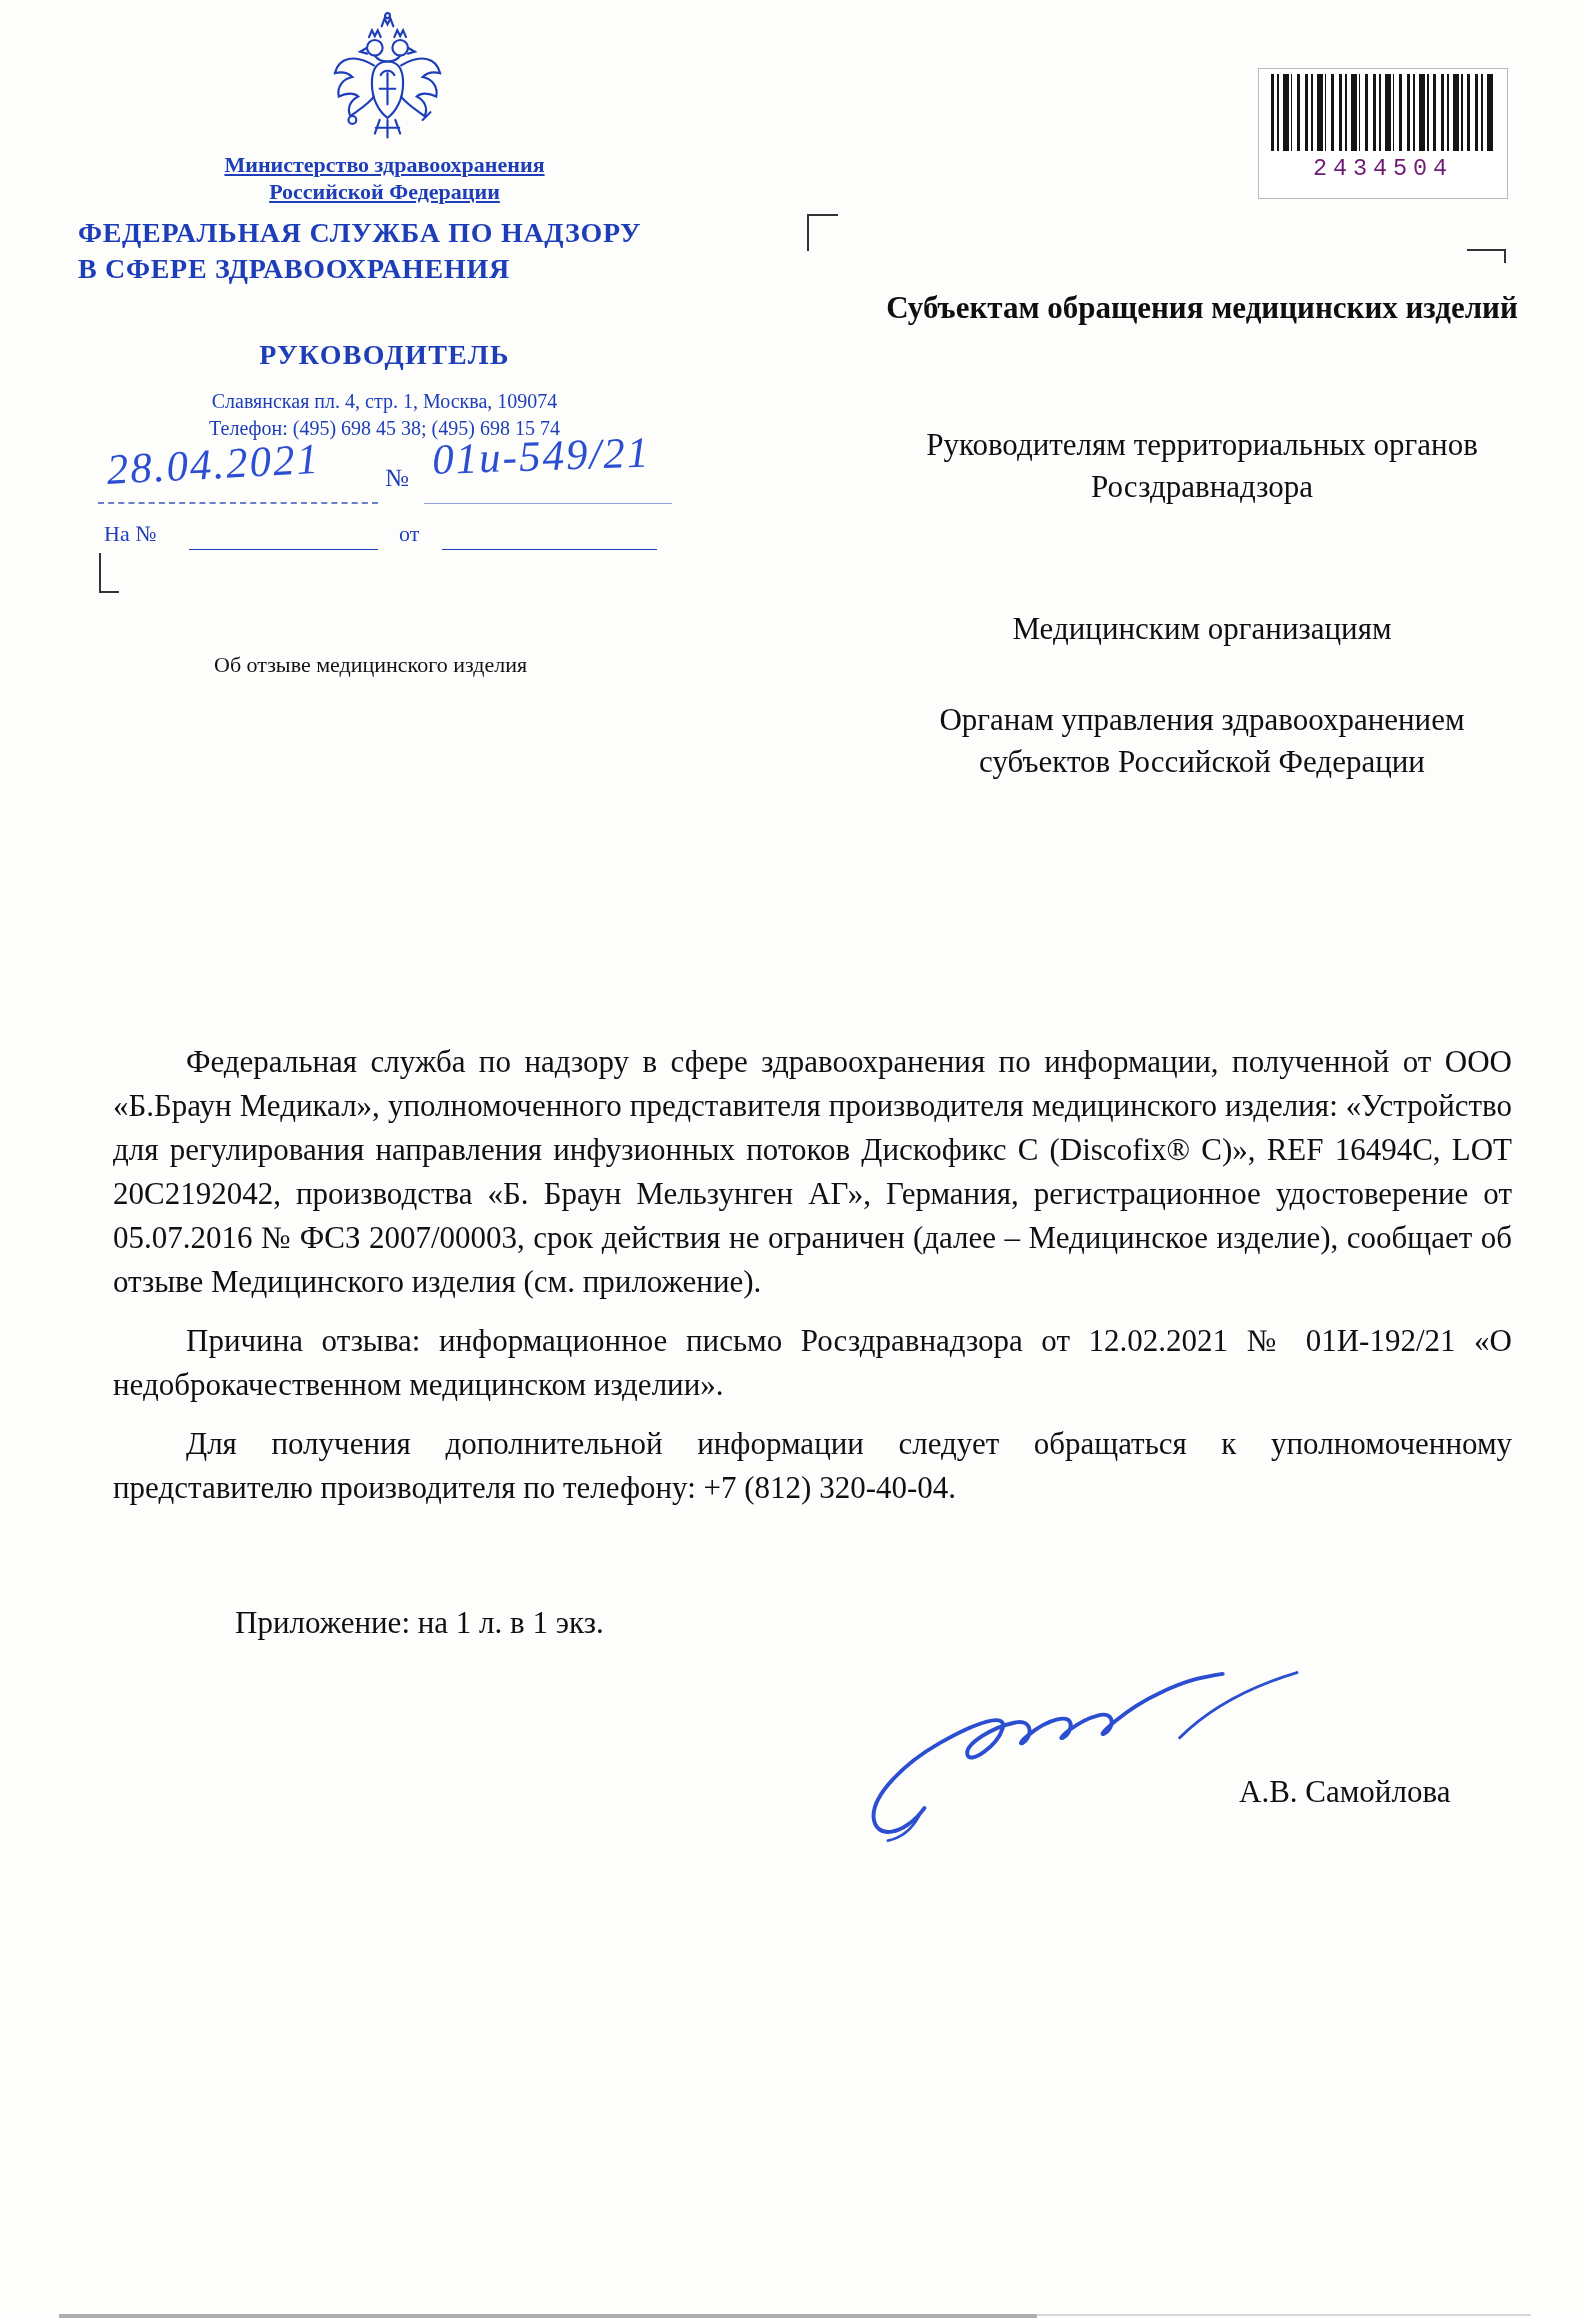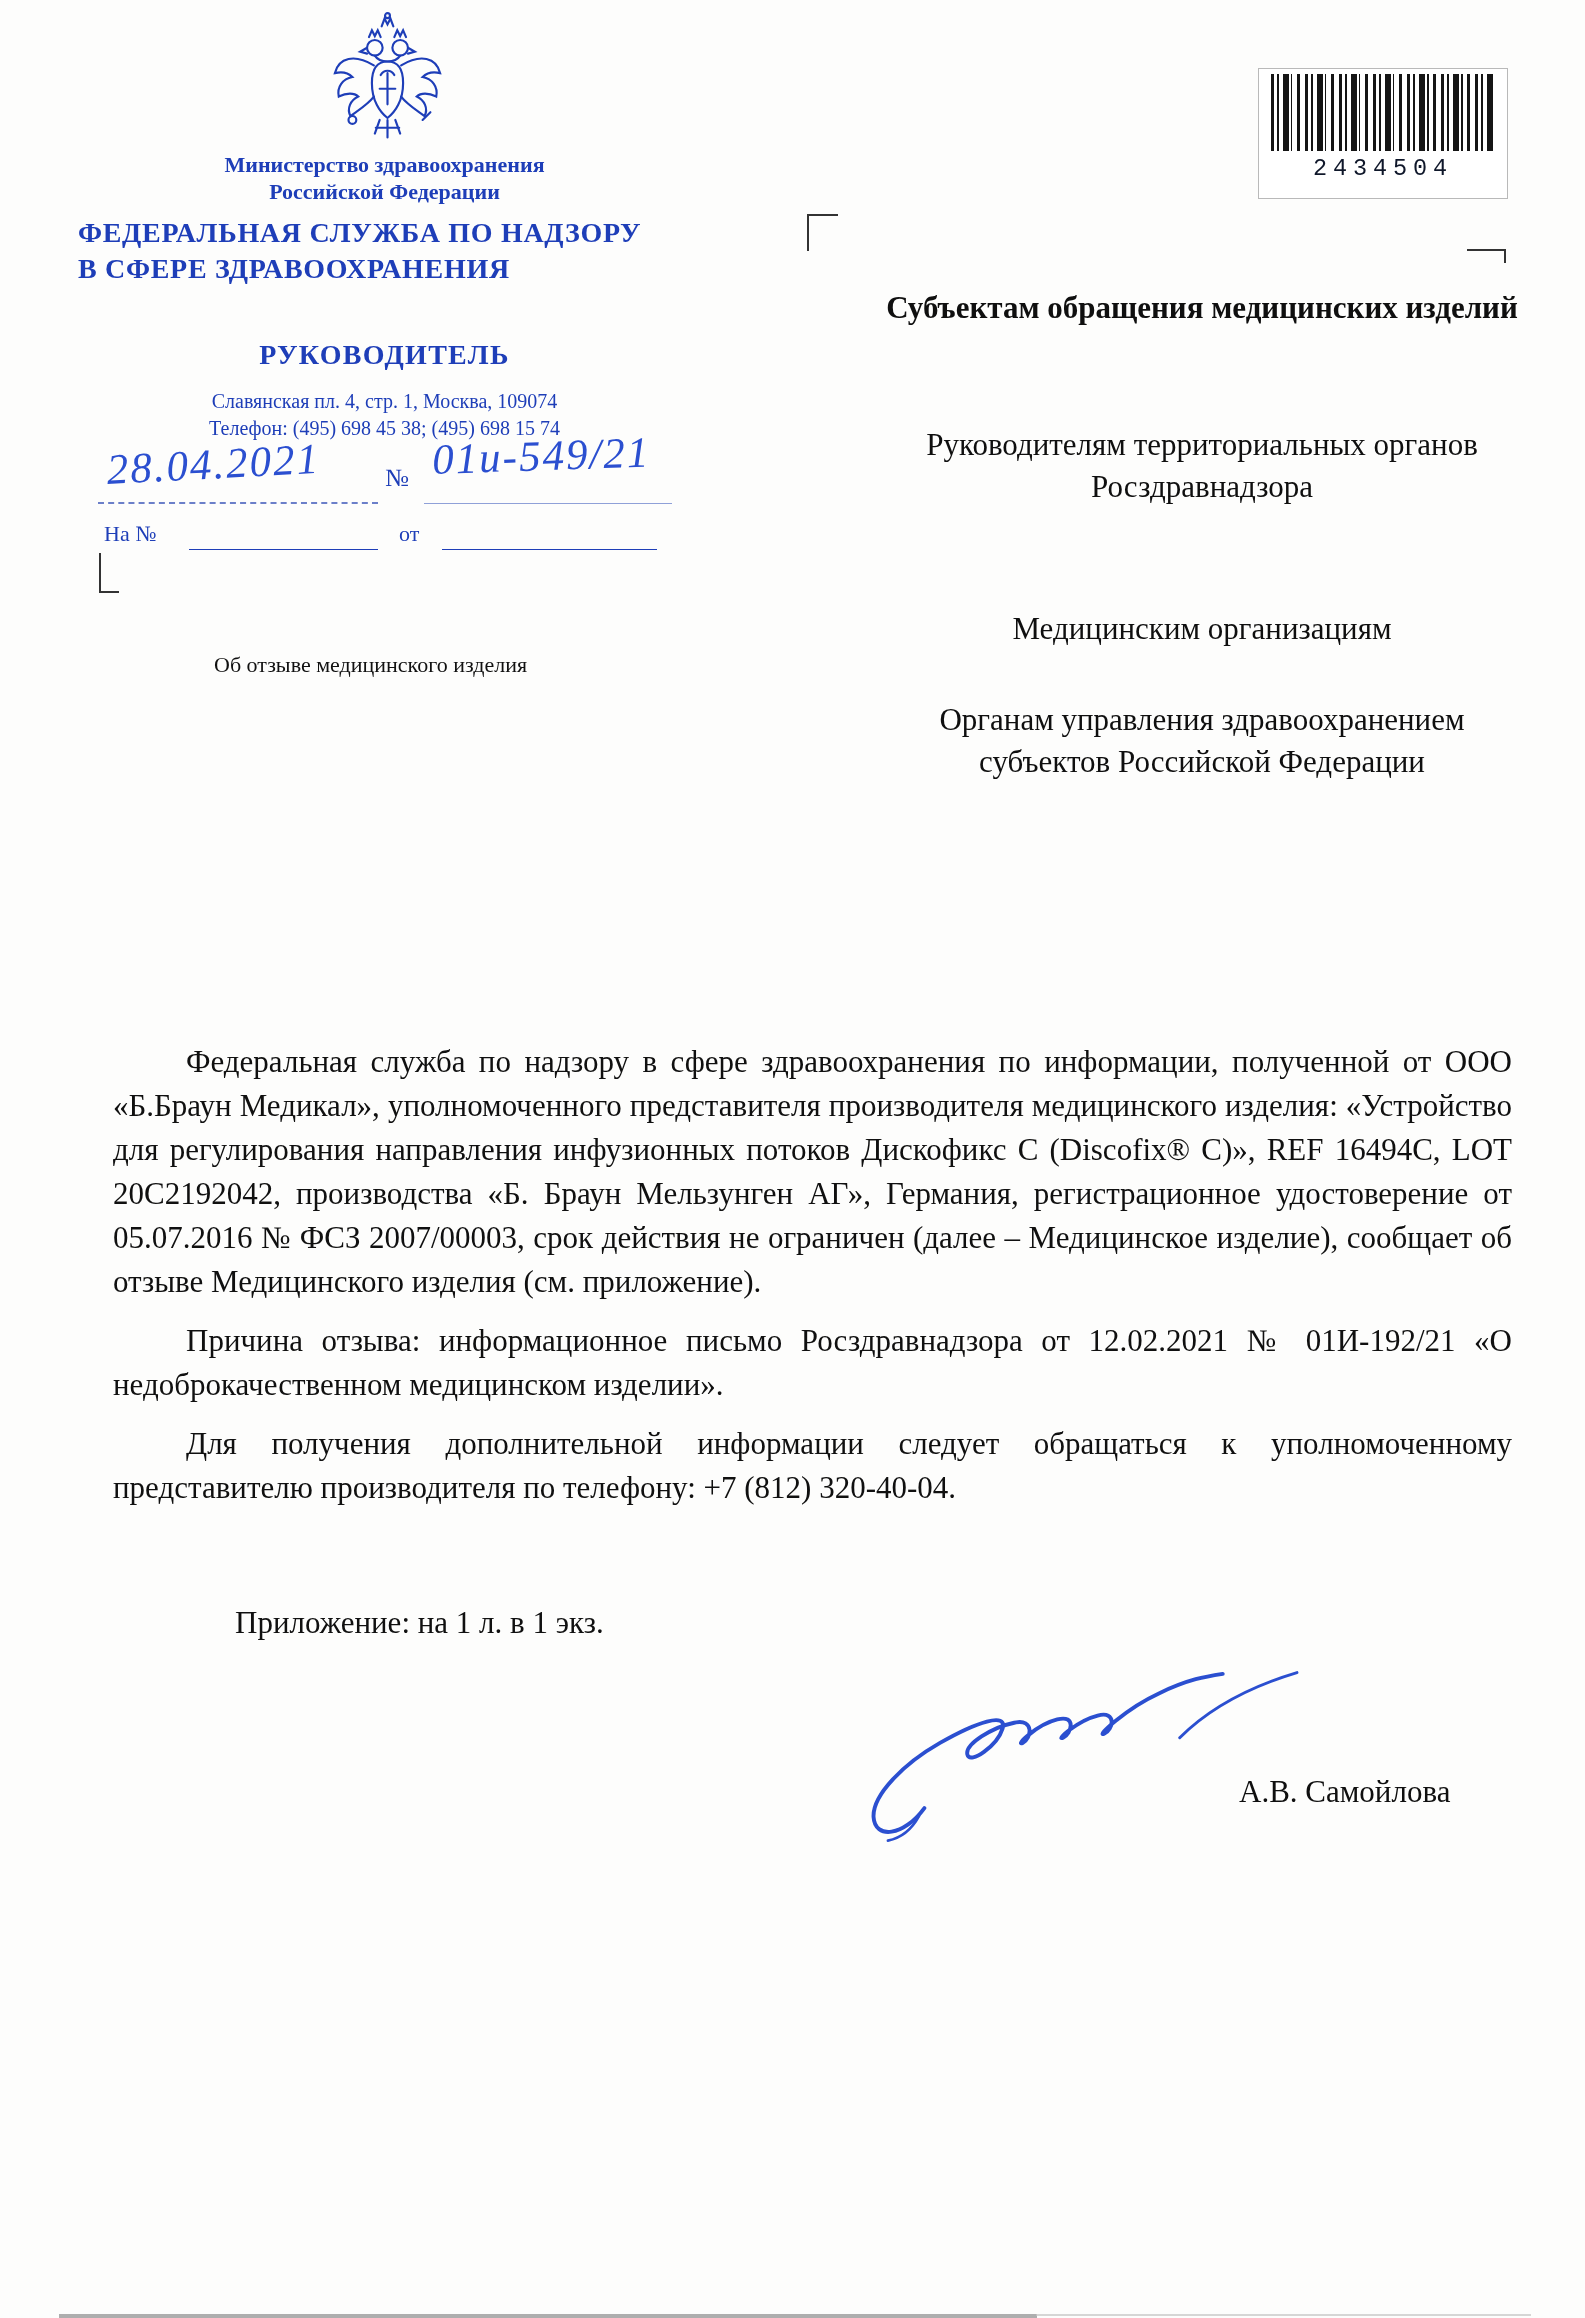--- a/index.html
+++ b/index.html
@@ -9,21 +9,21 @@
     margin:0 auto;
     background:#fdfdfc;
     font-family:"Liberation Serif", serif;
     color:#1a1a1a;
     overflow:hidden;
   }
   
   .blue{color:#1e3eb8;}
   .coat{position:absolute;left:329px;top:10.4px;width:117px;height:138px;}
   .ministry{position:absolute;left:91px;top:151px;width:587px;text-align:center;
-    font-weight:bold;font-size:22px;line-height:27px;}
+    font-weight:bold;font-size:22px;line-height:27px;text-decoration:underline;}
   .service{position:absolute;left:78px;top:215px;width:613px;text-align:left;
     font-weight:bold;font-size:28px;line-height:36px;letter-spacing:0.7px;}
   .position{position:absolute;left:78px;top:339px;width:613px;text-align:center;
     font-weight:bold;font-size:28px;letter-spacing:1.3px;}
   .addr{position:absolute;left:78px;top:388px;width:613px;text-align:center;
     font-size:20px;line-height:27px;}
   .hand{font-style:italic;color:#2b4fd0;font-size:43px;letter-spacing:2px;
     transform:rotate(-3deg);transform-origin:left bottom;white-space:nowrap;}
   .hw-date{position:absolute;left:108px;top:445px;}
   .num-sign{position:absolute;left:385px;top:464px;font-size:25px;}
@@ -45,21 +45,21 @@
     border-top:2px solid #333;border-right:2px solid #333;}
   
   .barcode-box{position:absolute;left:1258px;top:68px;width:248px;height:129px;
     border:0.7px solid #b9b9b9;background:#fff;}
   .bars{margin:5.2px auto 0 auto;width:224px;height:77px;
     background:repeating-linear-gradient(90deg,
       #151515 0 3.3px,#fff 3.3px 5.9px,#151515 5.9px 7.8px,#fff 7.8px 12.4px,
       #151515 12.4px 17.6px,#fff 17.6px 20px,#151515 20px 21.5px,#fff 21.5px 26px,
       #151515 26px 29px,#fff 29px 34px);}
   .barcode-num{margin-top:3.9px;text-align:center;font-family:"Liberation Mono", monospace;
-    font-size:23.5px;letter-spacing:5.9px;color:#0f172a;}
+    font-size:23.5px;letter-spacing:5.9px;color:#701a75;}
   
   .addressees{position:absolute;left:873px;top:0;width:658px;}
   .addressee{position:absolute;left:0;width:658px;text-align:center;
     font-size:31px;line-height:42px;color:#0f0f0f;}
   .a1{top:287px;font-weight:bold;}
   .a2{top:424px;}
   .a3{top:608px;}
   .a4{top:699px;}
   
   .body-text{position:absolute;left:98px;top:1025px;width:1429px;}

